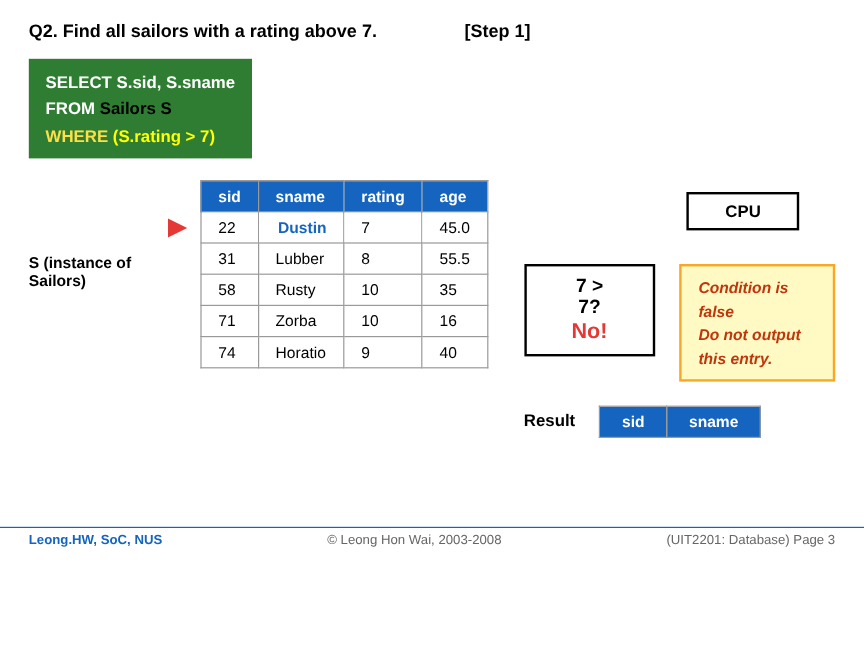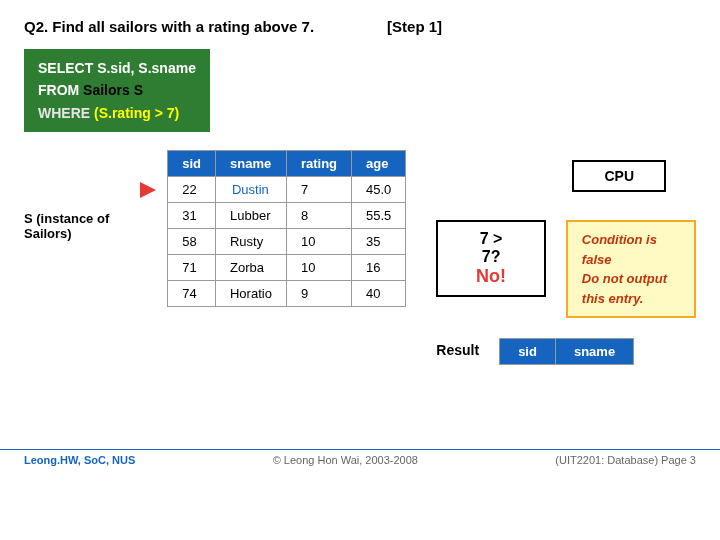--- a/index.html
+++ b/index.html
@@ -186,21 +186,21 @@
       background: #1565c0;
       color: #fff;
       font-weight: bold;
       padding: 5px 18px;
       border: 1px solid #999;
       text-align: left;
     }
 
     .footer {
       position: absolute;
-      bottom: 10px;
+      bottom: 20px;
       left: 0;
       right: 0;
       display: flex;
       justify-content: space-between;
       align-items: center;
       padding: 0 24px;
       border-top: 1px solid #1565c0;
       padding-top: 4px;
     }
 
@@ -228,21 +228,21 @@
   
   <div class="header-row">
     <span class="question-title">Q2. Find all sailors with a rating above 7.</span>
     <span class="step-label">[Step 1]</span>
   </div>
 
   
   <div class="sql-box">
     <span style="color:#fff;">SELECT </span><span style="color:#fff;">S.sid, S.sname</span><br>
     <span style="color:#fff;">FROM</span><span style="color:#000000;">   Sailors S</span><br>
-    <span style="color:#e5e5e5;">WHERE</span><span style="color:#ffff00;"> (S.rating &gt; 7)</span>
+    <span style="color:#fde047;">WHERE</span><span style="color:#ffff00;"> (S.rating &gt; 7)</span>
   </div>
 
   
   <div class="main-content">
 
     <div class="left-panel">
       <div class="table-label">S (instance of Sailors)</div>
       <div style="position:relative; padding-left: 28px;">
         <table class="data-table">
           <thead>
@@ -254,21 +254,21 @@
             </tr>
           </thead>
           <tbody>
             <tr class="row-arrow" style="position:relative;">
               <td style="position:relative;">
                 <div class="row-indicator">
                   <div class="arrow-right"></div>
                 </div>
                 22
               </td>
-              <td style="font-weight:normal; color:#1565c0;padding-left:16px;">Dustin</td>
+              <td style="font-weight:bold; color:#1565c0;padding-left:16px;">Dustin</td>
               <td>7</td>
               <td>45.0</td>
             </tr>
             <tr>
               <td>31</td>
               <td>Lubber</td>
               <td>8</td>
               <td>55.5</td>
             </tr>
             <tr>

